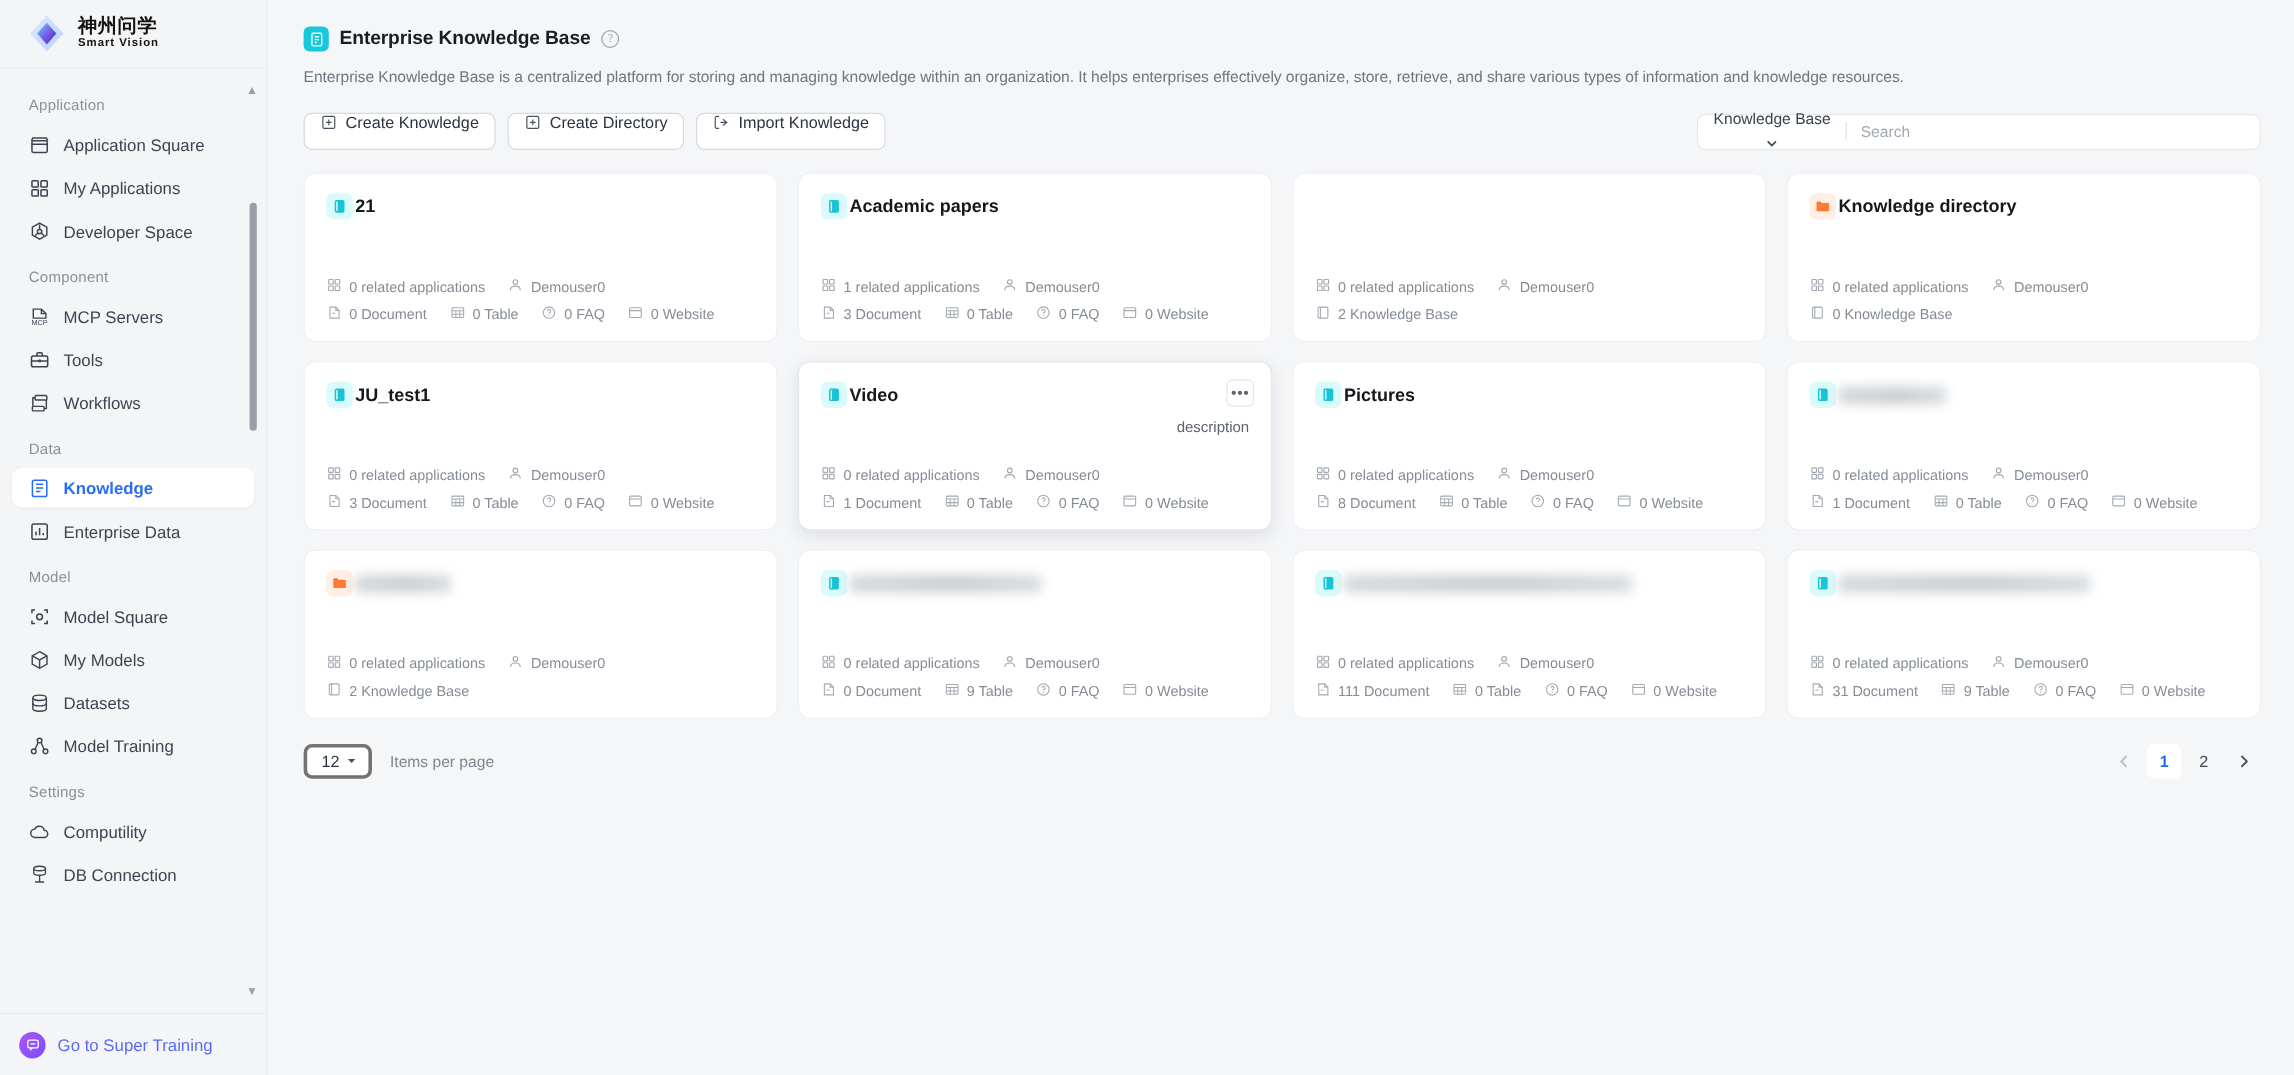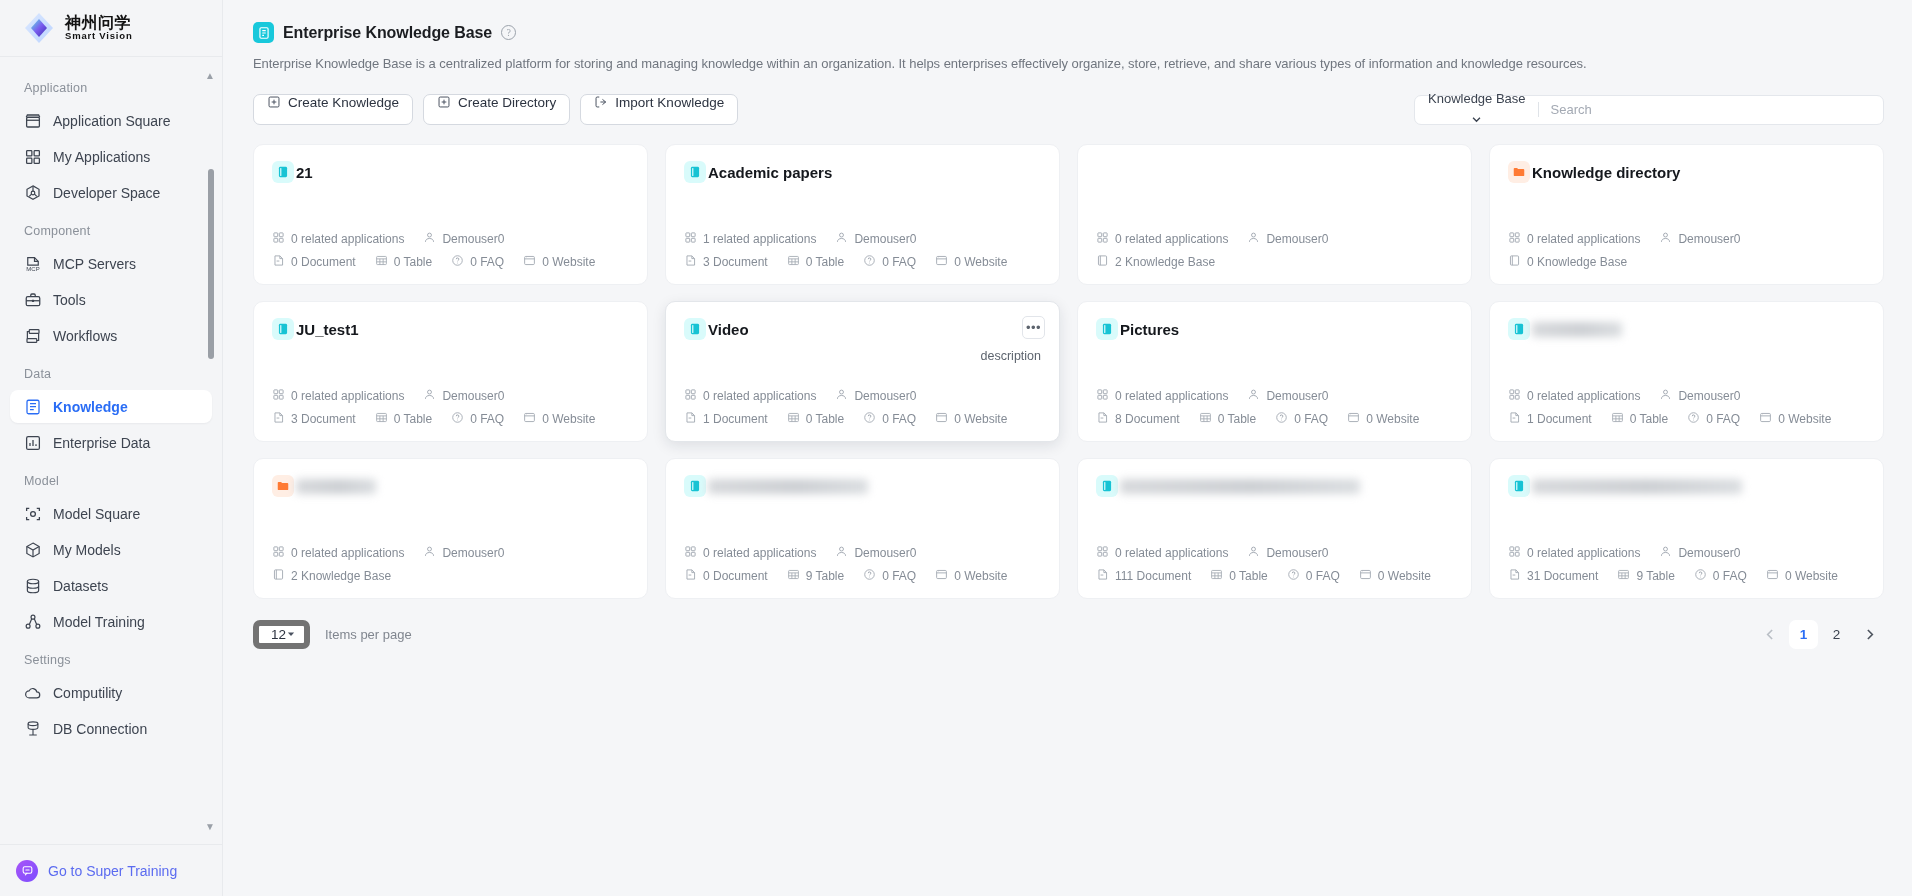--- a/index.html
+++ b/index.html
@@ -155,21 +155,21 @@
   .card-meta { margin-top: auto; }
   .meta-row { display: flex; align-items: center; font-size: 12px; color: #858c96; }
   .meta-row + .meta-row { margin-top: 7px; }
   .meta-item { display: inline-flex; align-items: center; gap: 6px; margin-right: 19px; white-space: nowrap; }
   .meta-item:last-child { margin-right: 0; }
   .meta-item svg { width: 13px; height: 13px; flex: 0 0 13px; }
 
   
   .pager { margin-top: 18px; display: flex; align-items: center; height: 34px; }
   .per-page {
-    height: 29px; width: 57px; background: #fff; border: 6px solid #737373; border-radius: 7px;
+    height: 29px; width: 57px; background: #fff; border: 3px solid #737373; border-radius: 7px;
     display: flex; align-items: center; justify-content: space-between;
     padding: 0 9px 0 12px; font-size: 13.5px; color: #2c3340; cursor: pointer;
   }
   .per-page svg { width: 10px; height: 10px; }
   .per-label { margin-left: 15px; font-size: 13px; color: #80868f; }
   .pages { margin-left: auto; display: flex; align-items: center; gap: 4px; }
   .pg {
     min-width: 29px; height: 29px; border-radius: 7px; display: flex;
     align-items: center; justify-content: center; font-size: 13.5px;
     color: #3b4350; cursor: pointer; padding: 0 8px;

